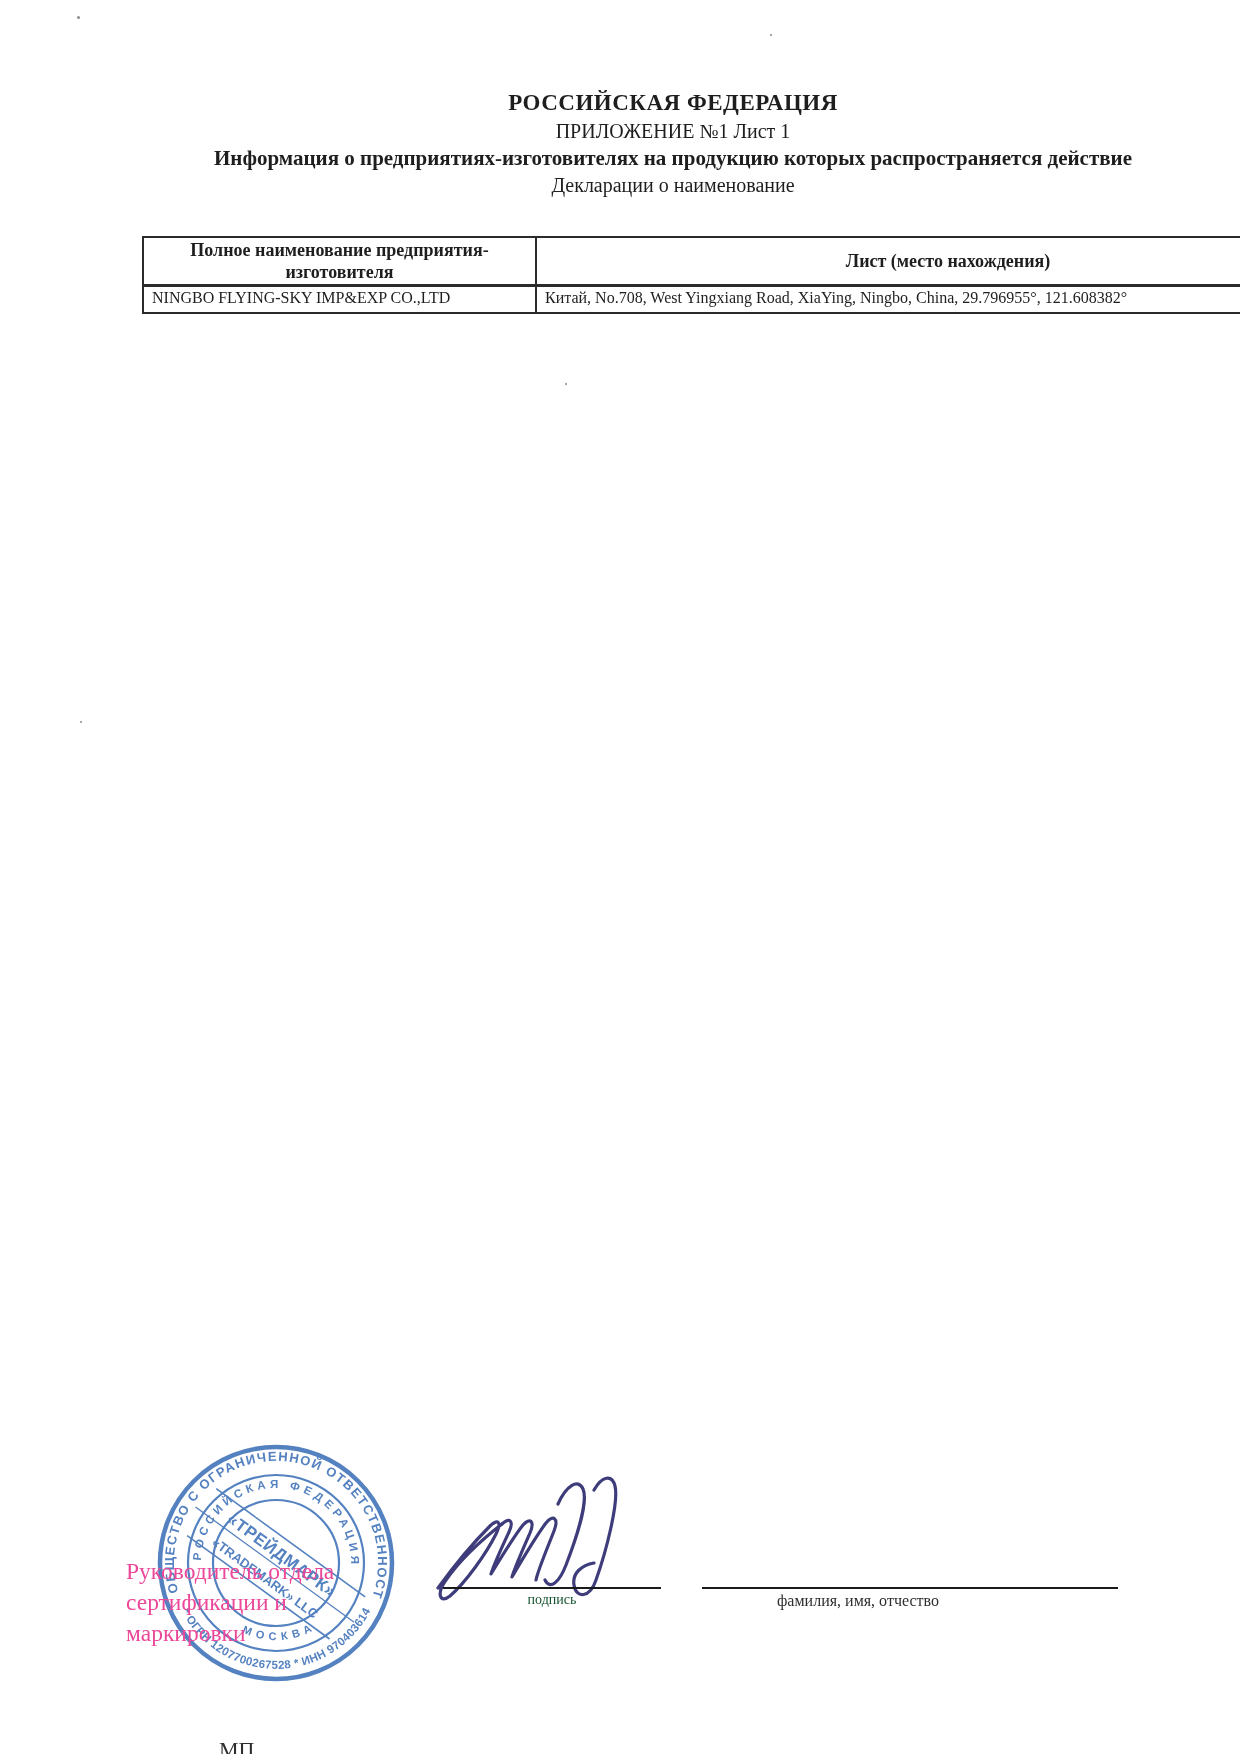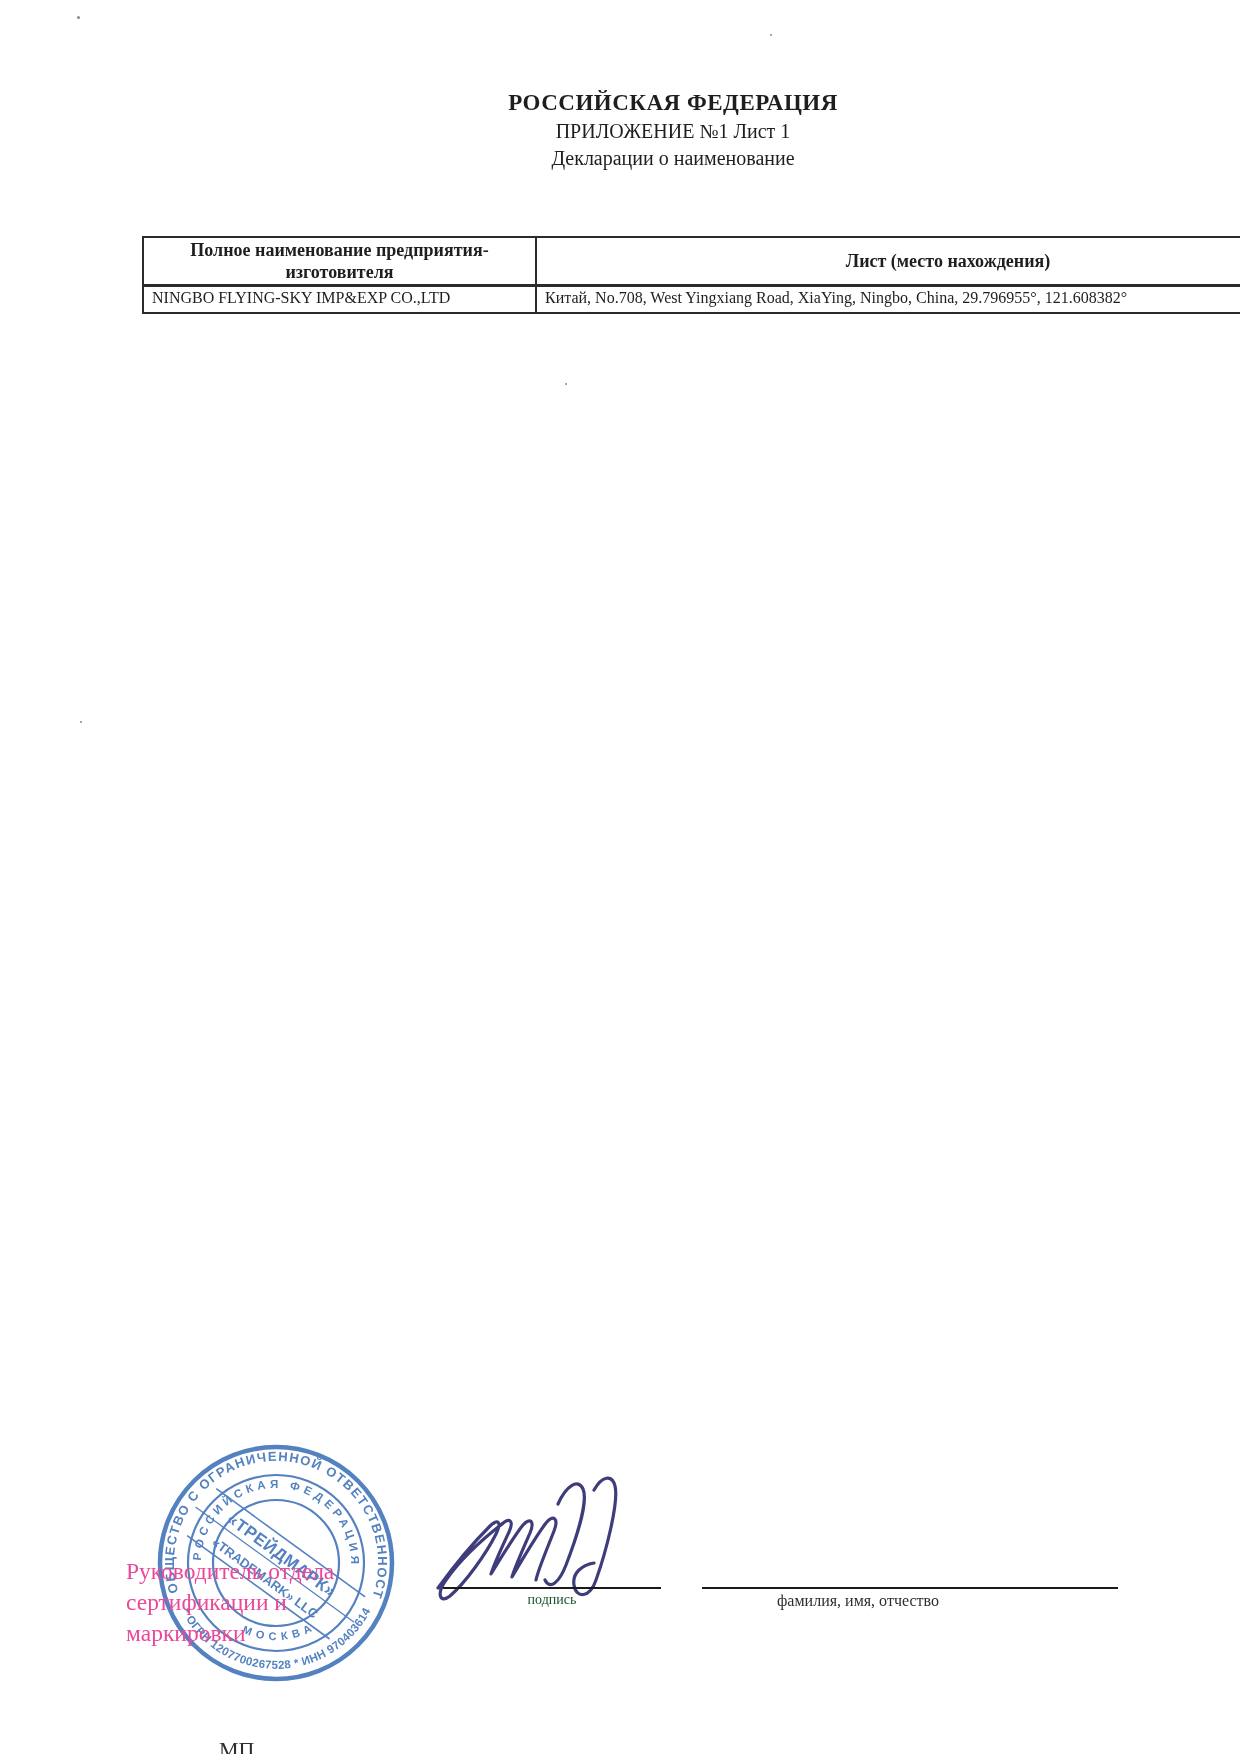--- a/index.html
+++ b/index.html
@@ -73,20 +73,21 @@
   .s4{left:80px;top:721px;width:2px;height:2px;}
 </style>
 </head>
 <body>
 
 <div class="page">
 
   <div class="doc-header">
     <div class="t1">РОССИЙСКАЯ ФЕДЕРАЦИЯ</div>
     <div class="t2">ПРИЛОЖЕНИЕ №1 Лист 1</div>
+    <div class="t4">Информация о предприятиях-изготовителях на продукцию которых распространяется действие</div>
     <div class="t5">Декларации о наименование</div>
   </div>
 
   <table class="info-table">
     <colgroup>
         <col style="width:393px">
         <col>
       </colgroup>
     <thead>
       <tr>

